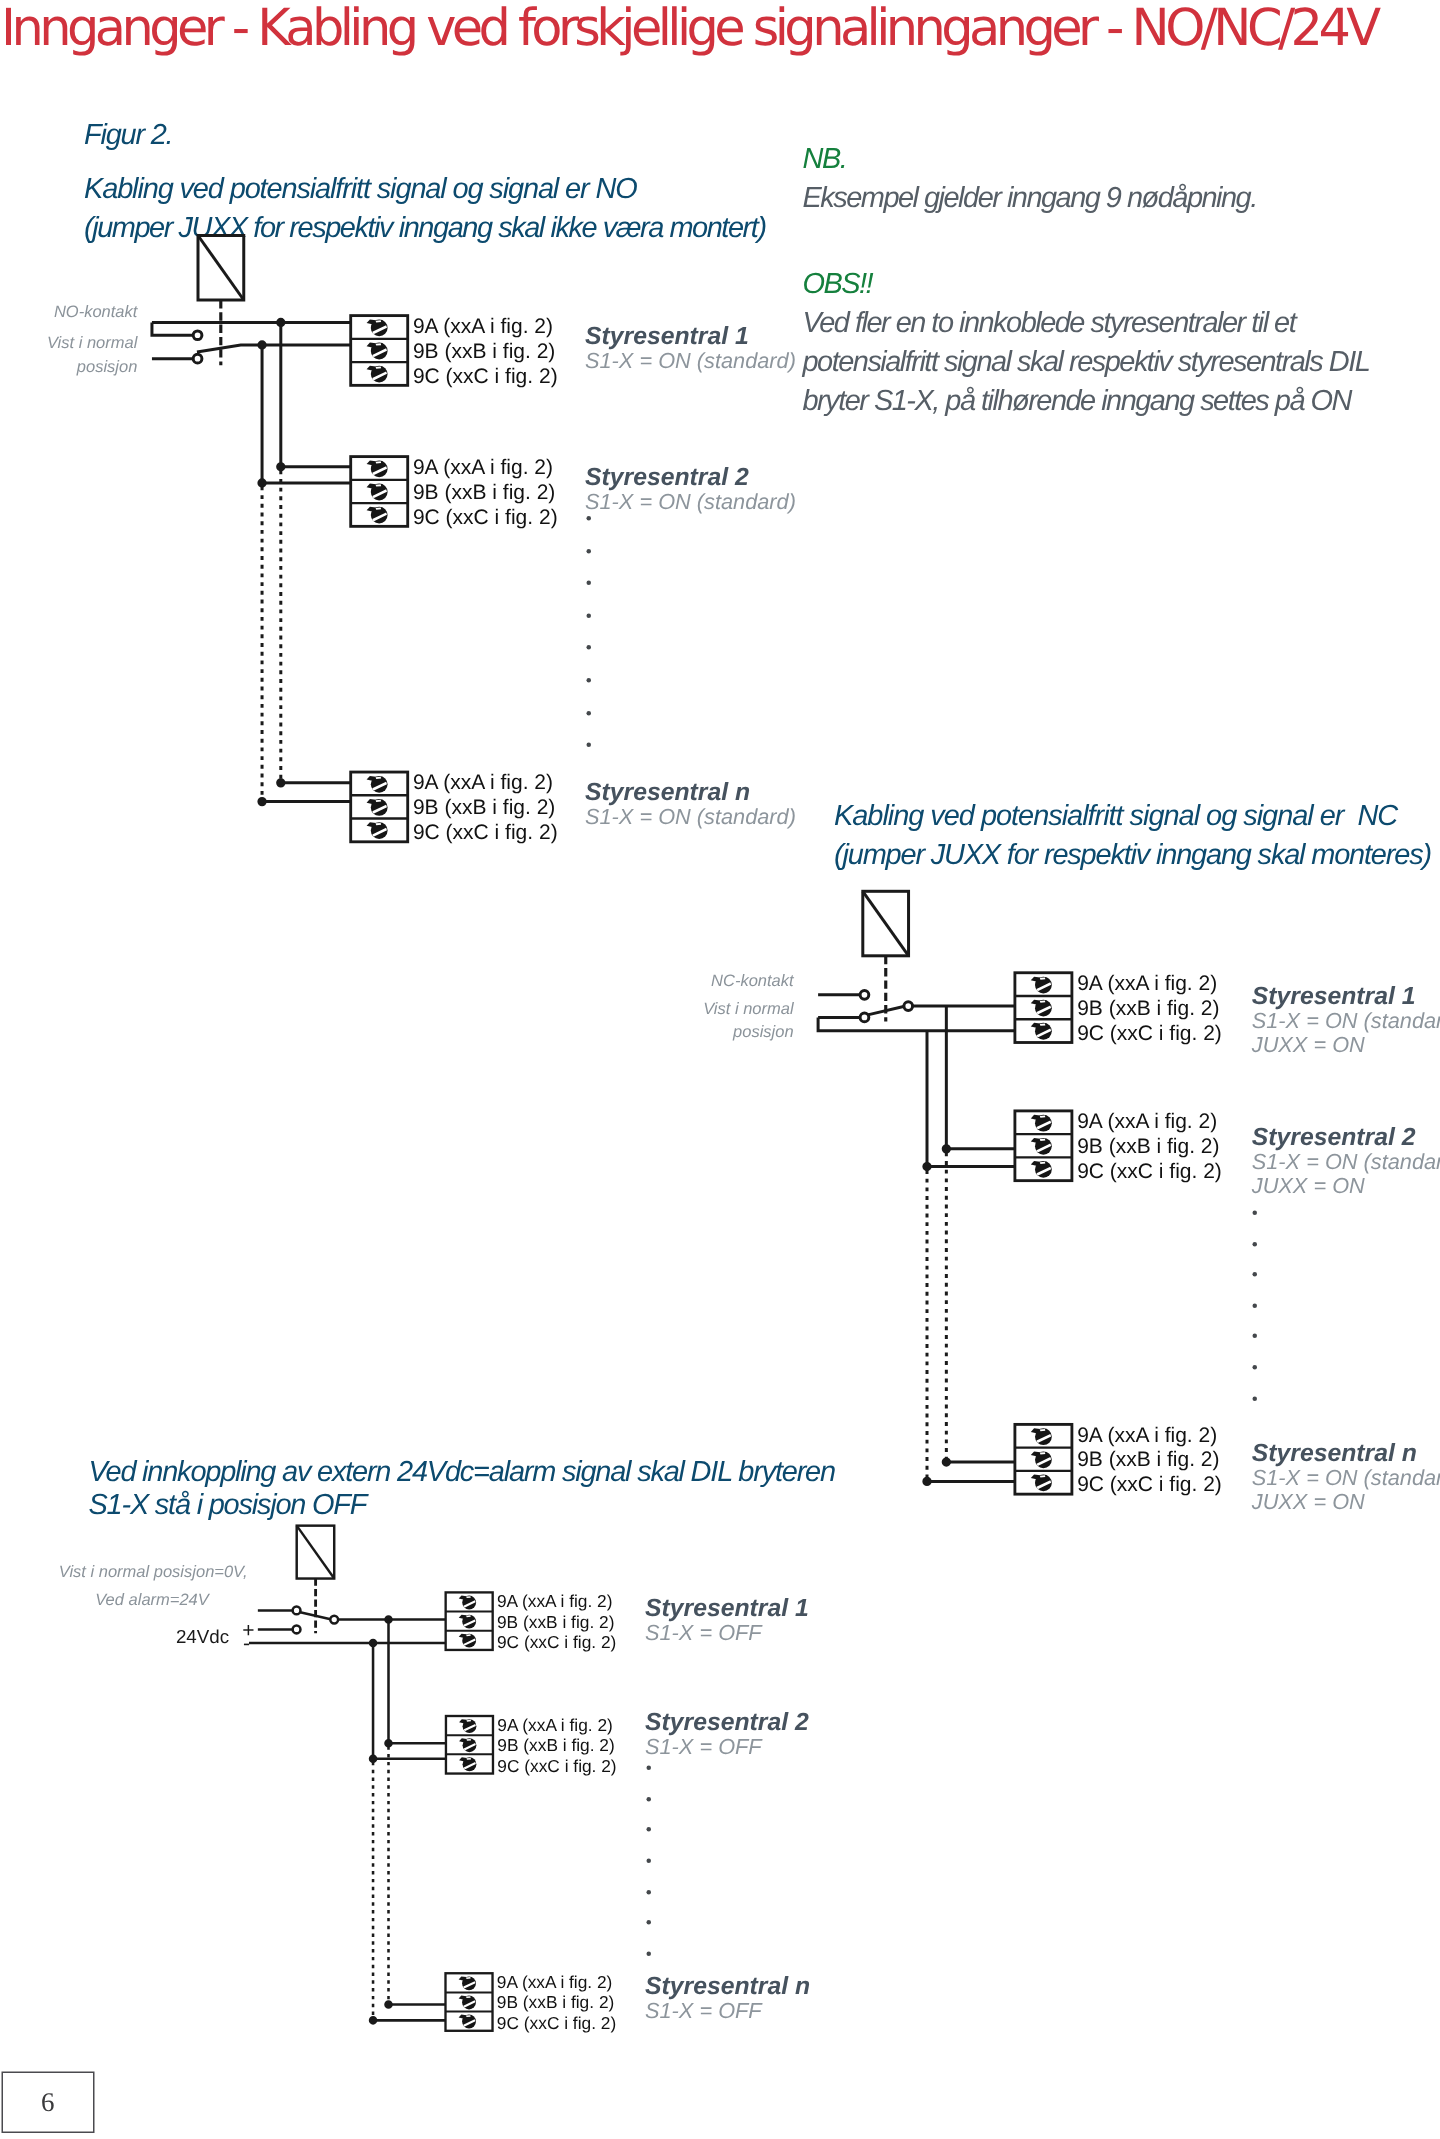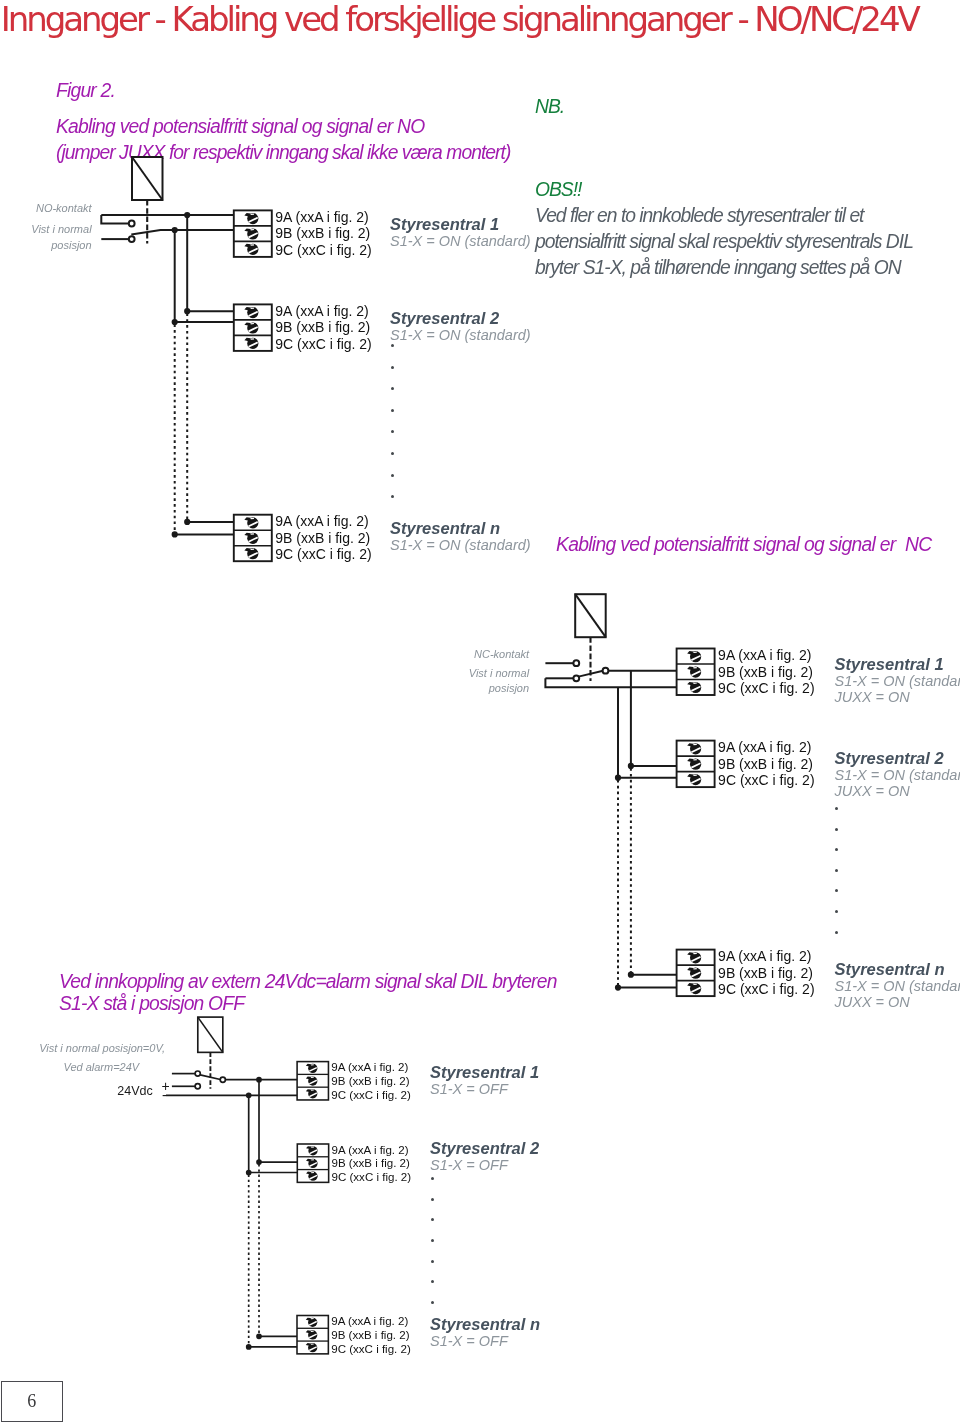--- a/index.html
+++ b/index.html
@@ -6,21 +6,21 @@
   body{width:960px;height:1426px;background:#ffffff;position:relative;overflow:hidden;
        font-family:"Liberation Sans",sans-serif;-webkit-font-smoothing:antialiased;}
   .page{position:absolute;left:0;top:0;width:960px;height:1426px;}
   .abs{position:absolute;white-space:nowrap;}
 
   #title{left:0.7px;top:-1px;font-family:"DejaVu Sans",sans-serif;font-size:34px;
          letter-spacing:-3.05px;color:#d1323d;line-height:40px;}
 
   
   .hd{font-family:"Liberation Sans",sans-serif;font-style:italic;font-size:19.3px;
-      letter-spacing:-0.8px;color:#a21caf;line-height:26px;}
+      letter-spacing:-0.8px;color:#0c4a6e;line-height:26px;}
   .hd.red{color:#15803d;}
   .hd.dark{color:#565e66;}
 
   
   .cap{font-family:"Liberation Sans",sans-serif;font-style:italic;font-size:11px;
        color:#8b939a;line-height:21.4px;text-align:right;}
   .cap .tight{line-height:11.0px;margin-top:-0.5px;}
 
   
   .sbold{font-family:"Liberation Sans",sans-serif;font-style:italic;font-weight:bold;
@@ -89,26 +89,28 @@
   <div class="abs hd" id="no-head1">Kabling ved potensialfritt signal og signal er NO</div>
   <div class="abs hd" id="no-head2">(jumper JUXX for respektiv inngang skal ikke væra montert)</div>
 
   <div class="abs cap" id="no-cap">
     <div>NO-kontakt</div>
     <div>Vist i normal</div>
     <div class="tight">posisjon</div>
   </div>
 
   <div class="abs hd red" id="nb-label">NB.</div>
+  <div class="abs hd dark" id="nb-l1">Eksempel gjelder inngang 9 nødåpning.</div>
   <div class="abs hd red" id="obs-label">OBS!!</div>
   <div class="abs hd dark" id="obs-l2">potensialfritt signal skal respektiv styresentrals DIL</div>
   <div class="abs hd dark" id="obs-l1">Ved fler en to innkoblede styresentraler til et</div>
   <div class="abs hd dark" id="obs-l3">bryter S1-X, på tilhørende inngang settes på ON</div>
 
   <div class="abs hd" id="nc-head1">Kabling ved potensialfritt signal og signal er &nbsp;NC</div>
+  <div class="abs hd" id="nc-head2">(jumper JUXX for respektiv inngang skal monteres)</div>
   <div class="abs cap" id="nc-cap">
     <div>NC-kontakt</div>
     <div>Vist i normal</div>
     <div class="tight">posisjon</div>
   </div>
 
   <div class="abs hd" id="v24-head1">Ved innkoppling av extern 24Vdc=alarm signal skal DIL bryteren</div>
   <div class="abs hd" id="v24-head2">S1-X stå i posisjon OFF</div>
   <div class="abs cap" id="v24-cap">
     <div>Vist i normal posisjon=0V,</div>

